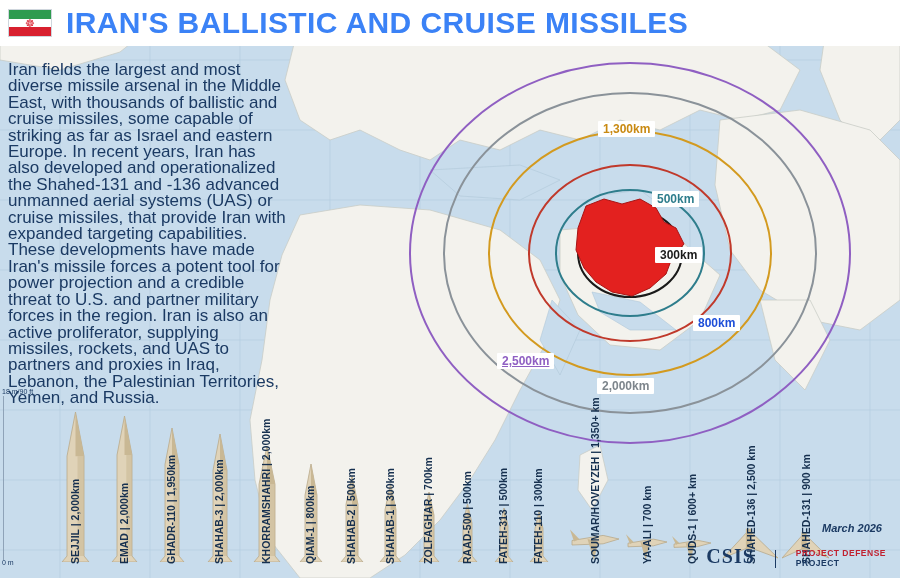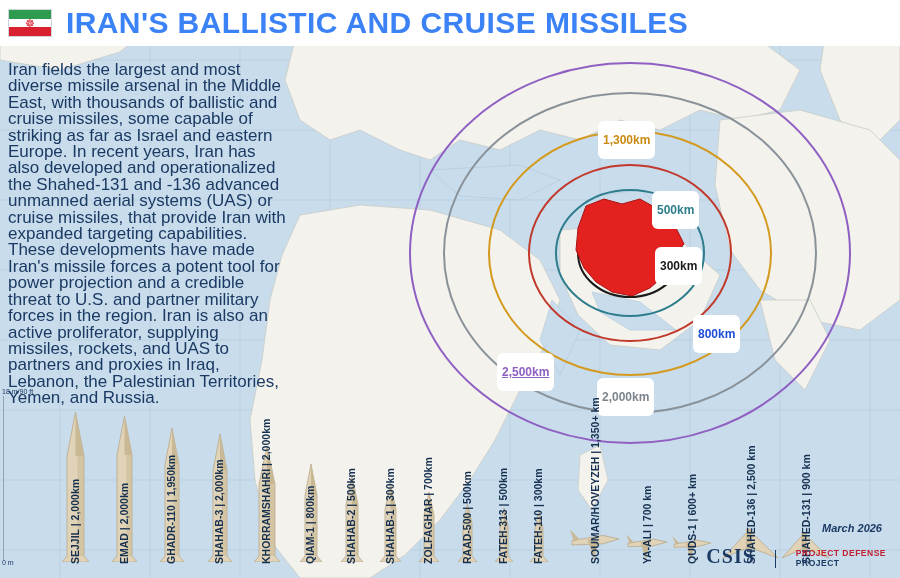--- a/index.html
+++ b/index.html
@@ -74,22 +74,22 @@
     line-height: 16.4px;
     color: #1b3a63;
   }
 
   
   .ring-label {
     position: absolute;
     font-size: 12px;
     font-weight: bold;
     background: #ffffff;
-    padding: 12px 5px;
-    border-radius: 6px;
+    padding: 1px 5px;
+    border-radius: 1px;
     white-space: nowrap;
     text-align: right;
   }
 
   
   #missiles {
     position: absolute;
     left: 0; bottom: 0;
     width: 900px;
     height: 200px;

